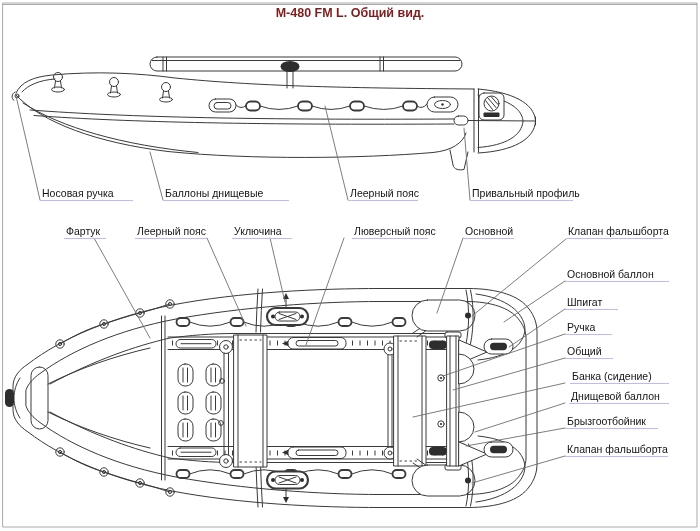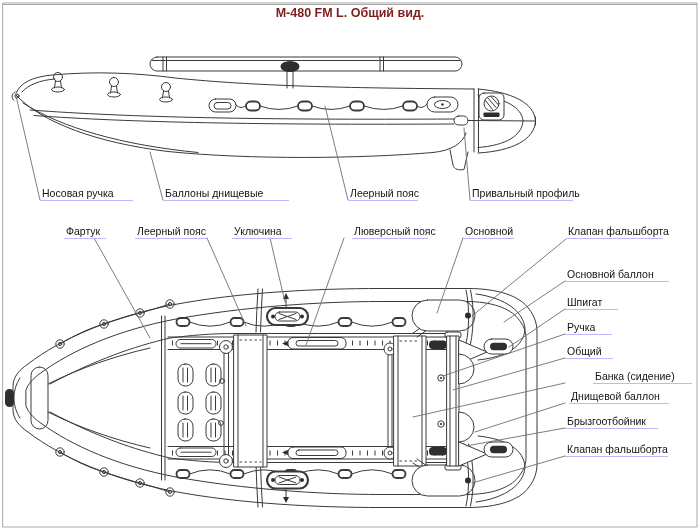--- a/index.html
+++ b/index.html
@@ -346,16 +346,16 @@
 <div class="lbl" style="left:135px;top:225px;width:72px">Леерный пояс</div>
 <div class="lbl" style="left:232px;top:225px;width:60px">Уключина</div>
 <div class="lbl" style="left:352px;top:225px;width:76px">Люверсный пояс</div>
 <div class="lbl" style="left:463px;top:225px;width:51px">Основной</div>
 <div class="lbl" style="left:566px;top:225px;width:97px">Клапан фальшборта</div>
 
 <div class="lbl" style="left:565px;top:268px;width:104px">Основной баллон</div>
 <div class="lbl" style="left:565px;top:296px;width:53px">Шпигат</div>
 <div class="lbl" style="left:565px;top:321px;width:47px">Ручка</div>
 <div class="lbl" style="left:565px;top:345px;width:48px">Общий</div>
-<div class="lbl" style="left:593px;top:370px;width:99px">Банка (сидение)</div>
+<div class="lbl" style="left:570px;top:370px;width:99px">Банка (сидение)</div>
 <div class="lbl" style="left:569px;top:390px;width:100px">Днищевой баллон</div>
 <div class="lbl" style="left:565px;top:415px;width:93px">Брызгоотбойник</div>
 <div class="lbl" style="left:565px;top:443px;width:103px">Клапан фальшборта</div>
 
 </body></html>

